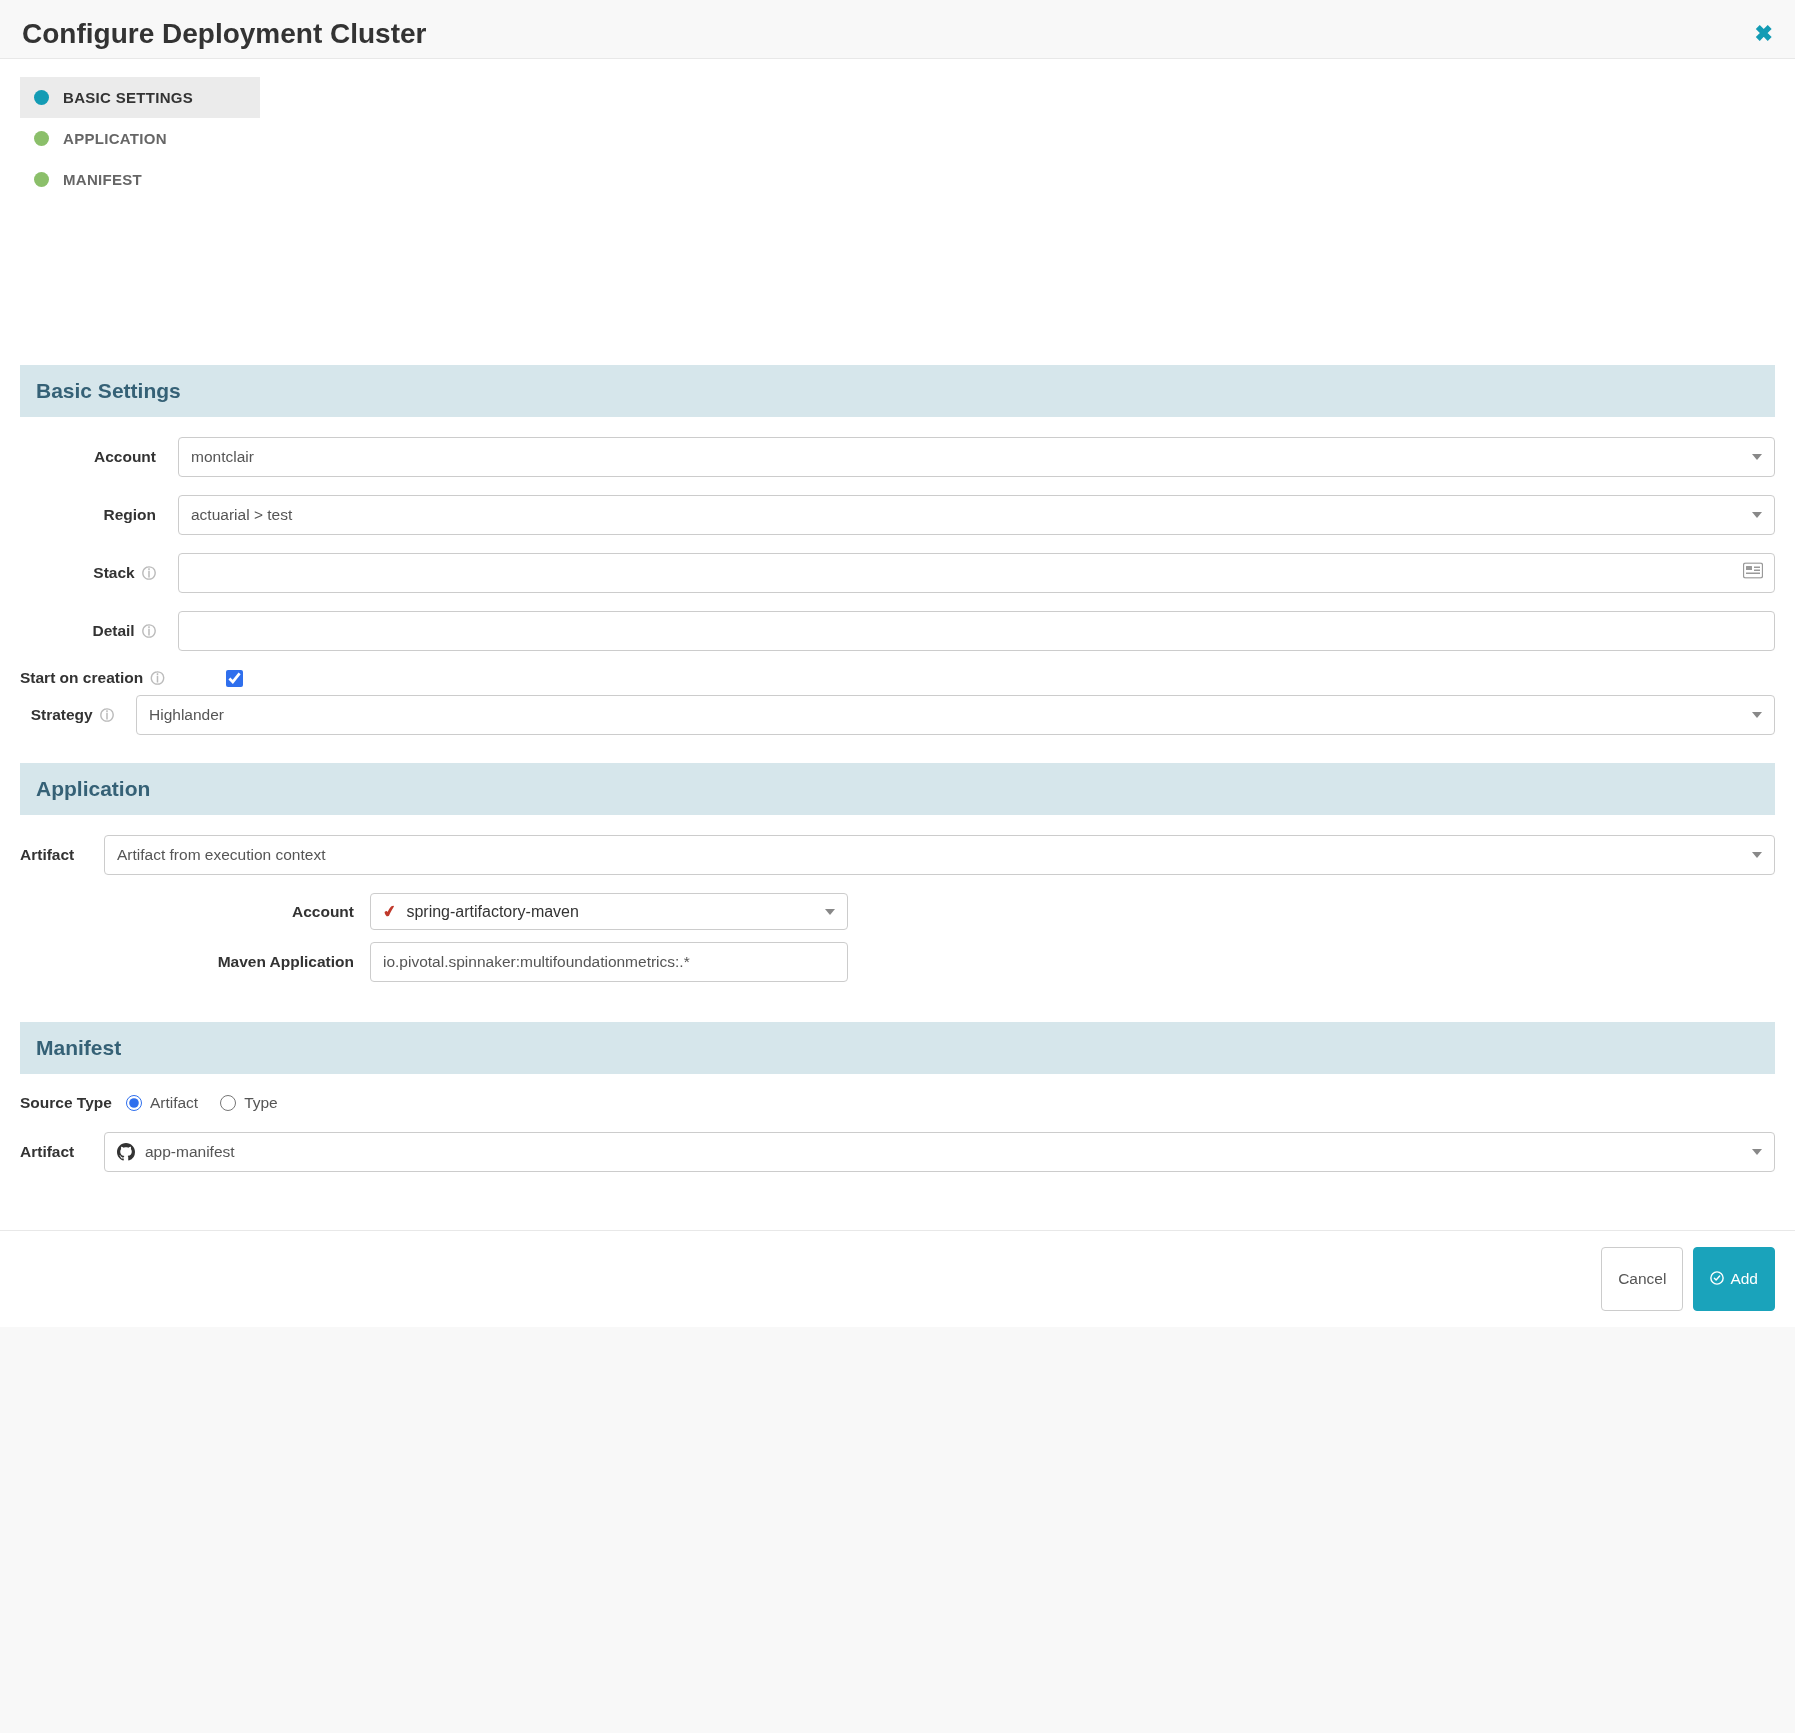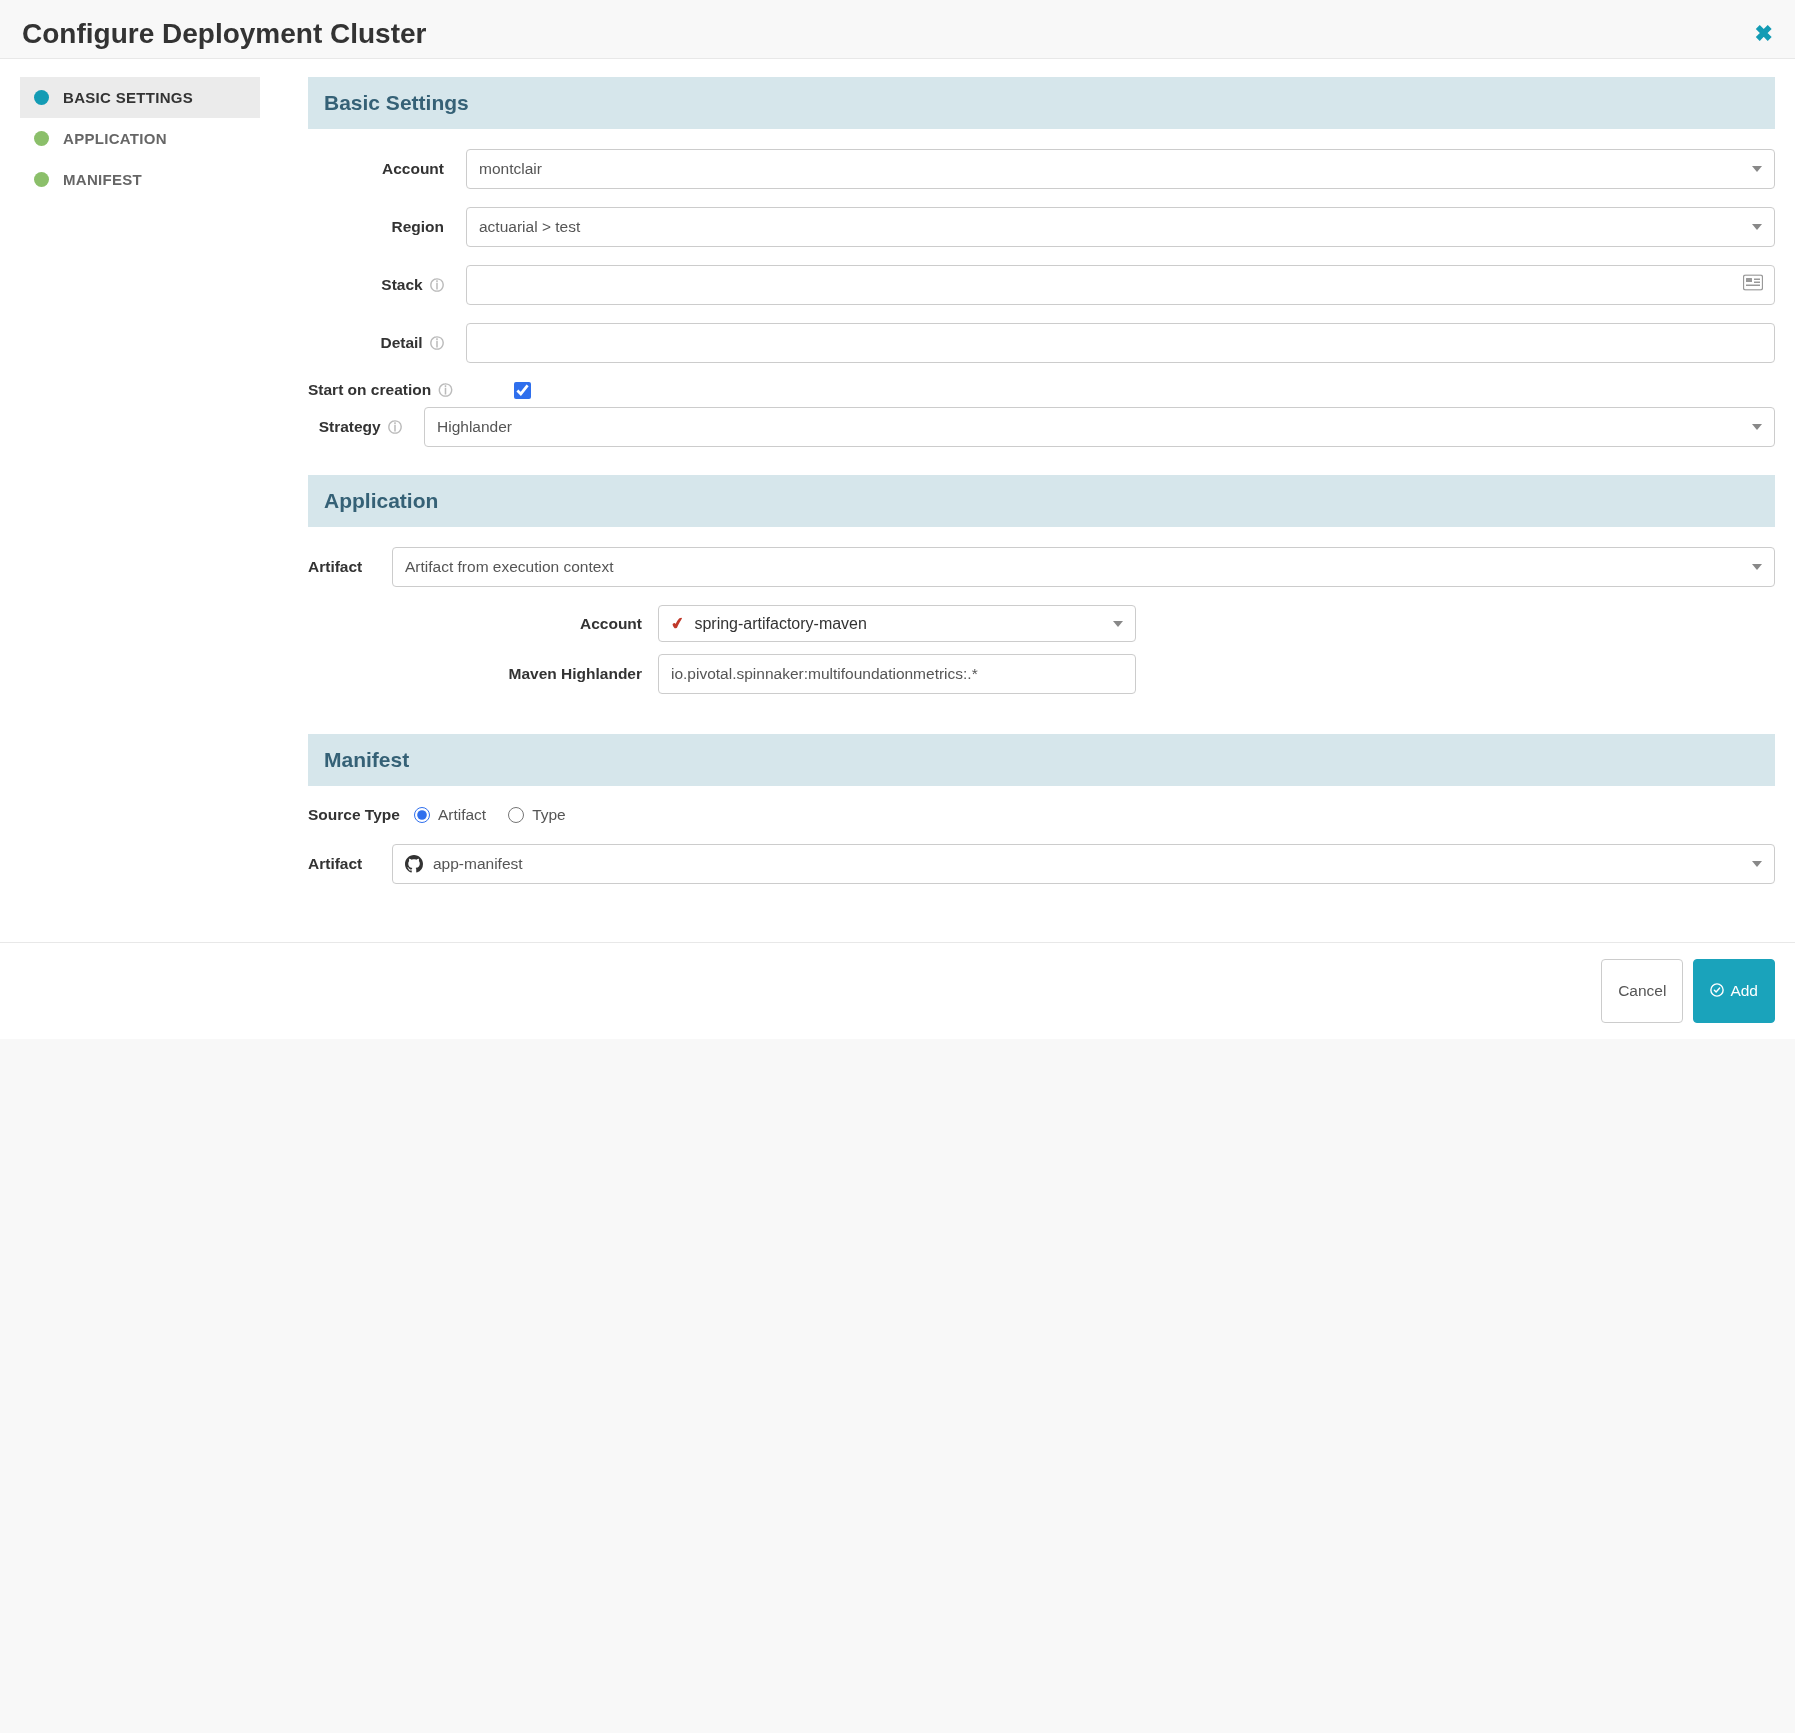--- a/index.html
+++ b/index.html
@@ -29,20 +29,21 @@
   .close-x {
     color: #139bb4;
     font-size: 22px;
     font-weight: 700;
     cursor: pointer;
   }
   .modal-body {
     display: flex;
     padding: 18px 20px 40px 20px;
     gap: 48px;
+    flex-direction: column;
   }
   .sidebar {
     width: 240px;
     flex: 0 0 240px;
   }
   .side-item {
     display: flex;
     align-items: center;
     gap: 14px;
     padding: 12px 14px;
@@ -319,21 +320,21 @@
             <div class="pill-select">
               <span class="pill-left">
                 <span class="maven-icon">✔</span>
                 <span>spring-artifactory-maven</span>
               </span>
               <span class="caret-down"></span>
             </div>
           </div>
         </div>
         <div class="inner-row">
-          <div class="inner-label">Maven Highlander</div>
+          <div class="inner-label">Maven Application</div>
           <div class="inner-control">
             <input class="text-input" type="text" value="io.pivotal.spinnaker:multifoundationmetrics:.*" style="">
           </div>
         </div>
       </div>
 
       <div class="section-gap"></div>
 
       <div class="section-head">Manifest</div>
 

